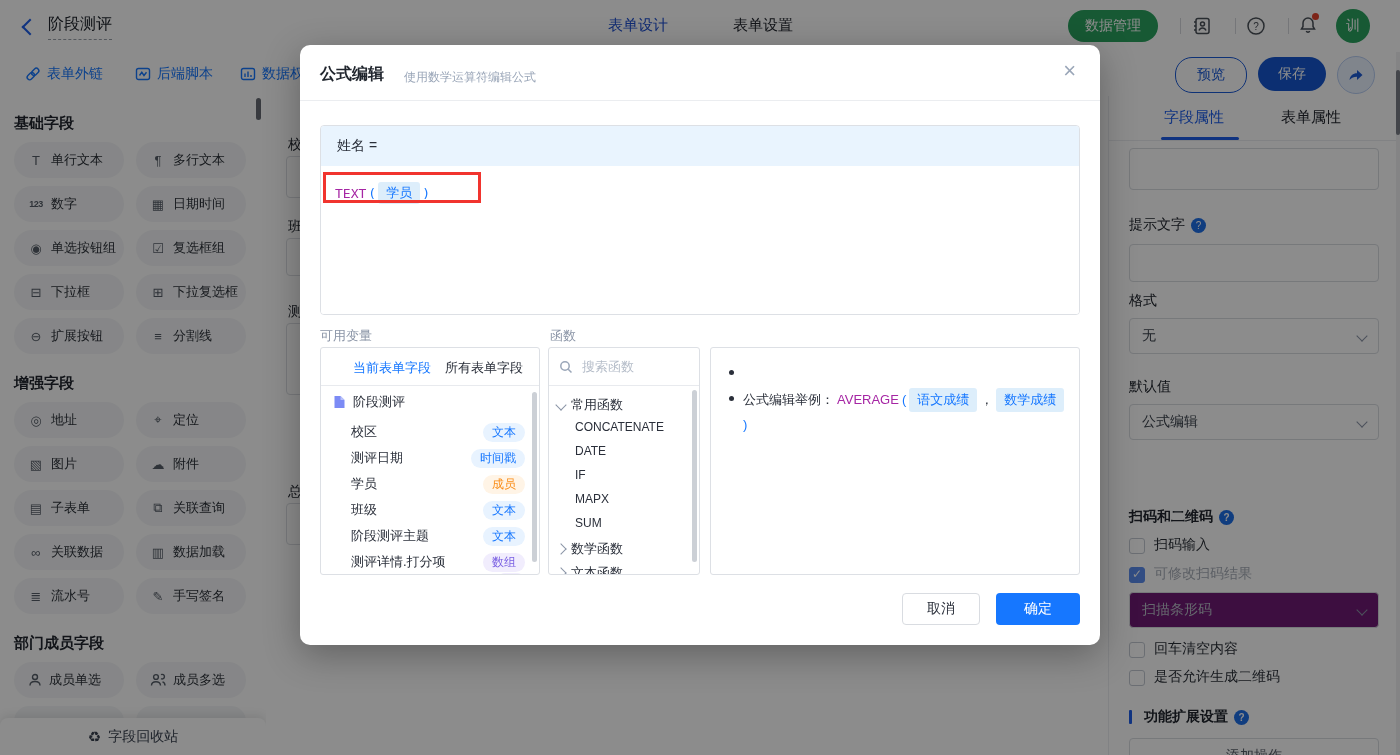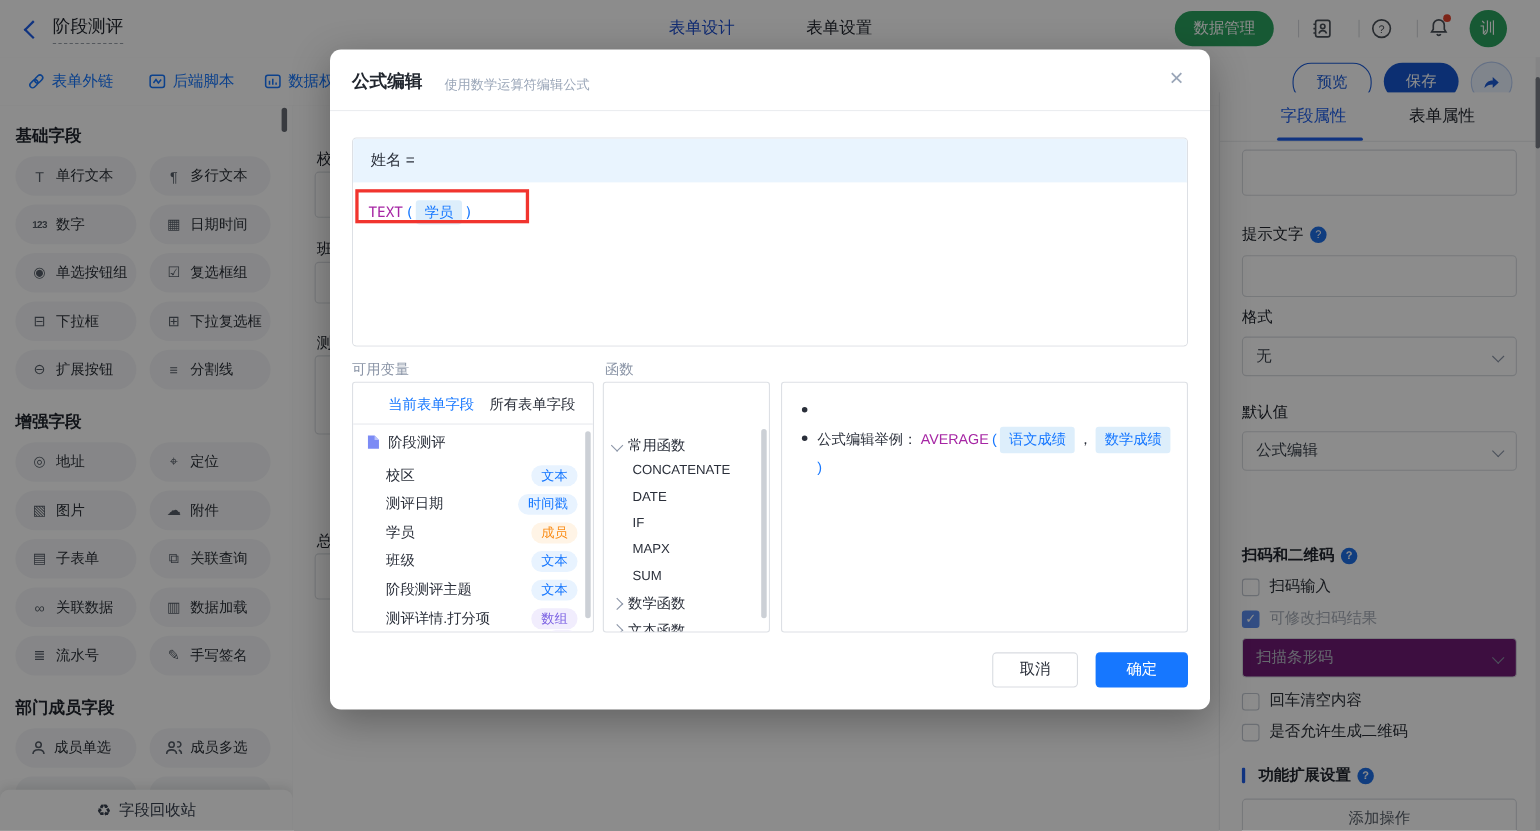--- a/index.html
+++ b/index.html
@@ -28,21 +28,21 @@
   .pill .glyph{font-size:13px;color:#565d68;width:16px;text-align:center;flex:0 0 16px;}
   .pill .glyph.num{font-size:9px;font-weight:bold;letter-spacing:-0.5px;}
   .pill .lbl{font-size:13px;color:#2b3038;white-space:nowrap;}
   .recycle-bar{position:absolute;left:0;top:622px;width:266px;height:37px;background:#fff;border-radius:8px 8px 0 0;box-shadow:0 -3px 8px rgba(31,35,41,.10);display:flex;align-items:center;justify-content:center;gap:7px;color:#3a4250;font-size:14px;}
   .sb-thumb{position:absolute;left:256px;top:2px;width:5px;height:22px;border-radius:3px;background:#666b73;}
   
   .canvas{position:absolute;left:266px;top:96px;width:842px;bottom:0;background:#fff;z-index:1;}
   .cv-lbl{position:absolute;left:22px;font-size:14px;color:#21262e;}
   .cv-box{position:absolute;left:20px;width:140px;border:1px solid #dcdfe3;border-radius:4px;background:#fff;}
   
-  .rightbar{position:absolute;left:1108px;top:84px;width:292px;bottom:0;background:#fff;border-left:1px solid #ebedf0;z-index:1;}
+  .rightbar{position:absolute;left:1108px;top:96px;width:292px;bottom:0;background:#fff;border-left:1px solid #ebedf0;z-index:1;}
   .rb-tabrow{position:absolute;left:0;top:0;width:292px;height:44px;border-bottom:1px solid #ebedf0;}
   .rb-tab{position:absolute;top:12px;font-size:15px;color:#23272f;}
   .rb-tab.active{color:#1e5eea;}
   .rb-underline{position:absolute;left:52px;top:41px;width:78px;height:3px;background:#1e5eea;border-radius:2px;}
   .rb-lbl{position:absolute;left:20px;font-size:14px;color:#21262e;display:flex;align-items:center;gap:6px;}
   .rb-lbl.bold{font-weight:bold;}
   .q-ic{width:15px;height:15px;border-radius:50%;background:#1e6fe8;color:#fff;font-size:10px;display:inline-flex;align-items:center;justify-content:center;}
   .rb-input{position:absolute;left:20px;width:250px;border:1px solid #d9dce1;border-radius:4px;background:#fff;box-sizing:border-box;}
   .rb-select{position:absolute;left:20px;width:250px;height:36px;border:1px solid #d9dce1;border-radius:4px;background:#fff;box-sizing:border-box;display:flex;align-items:center;padding:0 12px;font-size:14px;color:#3c434d;justify-content:space-between;}
   .rb-select.disabled{background:#701a75;color:#b9bfc9;}
@@ -423,20 +423,27 @@
         </div>
       <div class="vrow" style="top:201px;">
           <span>测评详情.打分项</span>
           <span class="tag tag-array">数组</span>
         </div>
       <span class="tag tag-array" style="position:absolute;right:14px;top:225px;">&nbsp;&nbsp;&nbsp;</span>
       <div class="v-thumb"></div>
     </div>
 
     <div class="panel" style="left:248px;width:152px;height:228px;">
+      <div class="srch">
+        <svg width="14" height="14" viewBox="0 0 14 14" fill="none" stroke="#9aa6b8" stroke-width="1.5">
+            <circle cx="6" cy="6" r="4.2"></circle>
+            <path d="M9.2 9.2L12.5 12.5"></path>
+          </svg>
+        <input type="text" placeholder="搜索函数" style="">
+      </div>
       <div class="g-row" style="top:48px;">
         <span class="chv down"></span>
           <span>常用函数</span>
       </div>
       <div class="fn-row" style="top:72px;">CONCATENATE</div>
       <div class="fn-row" style="top:96px;">DATE</div>
       <div class="fn-row" style="top:120px;">IF</div>
       <div class="fn-row" style="top:144px;">MAPX</div>
       <div class="fn-row" style="top:168px;">SUM</div>
       <div class="g-row" style="top:192px;">

